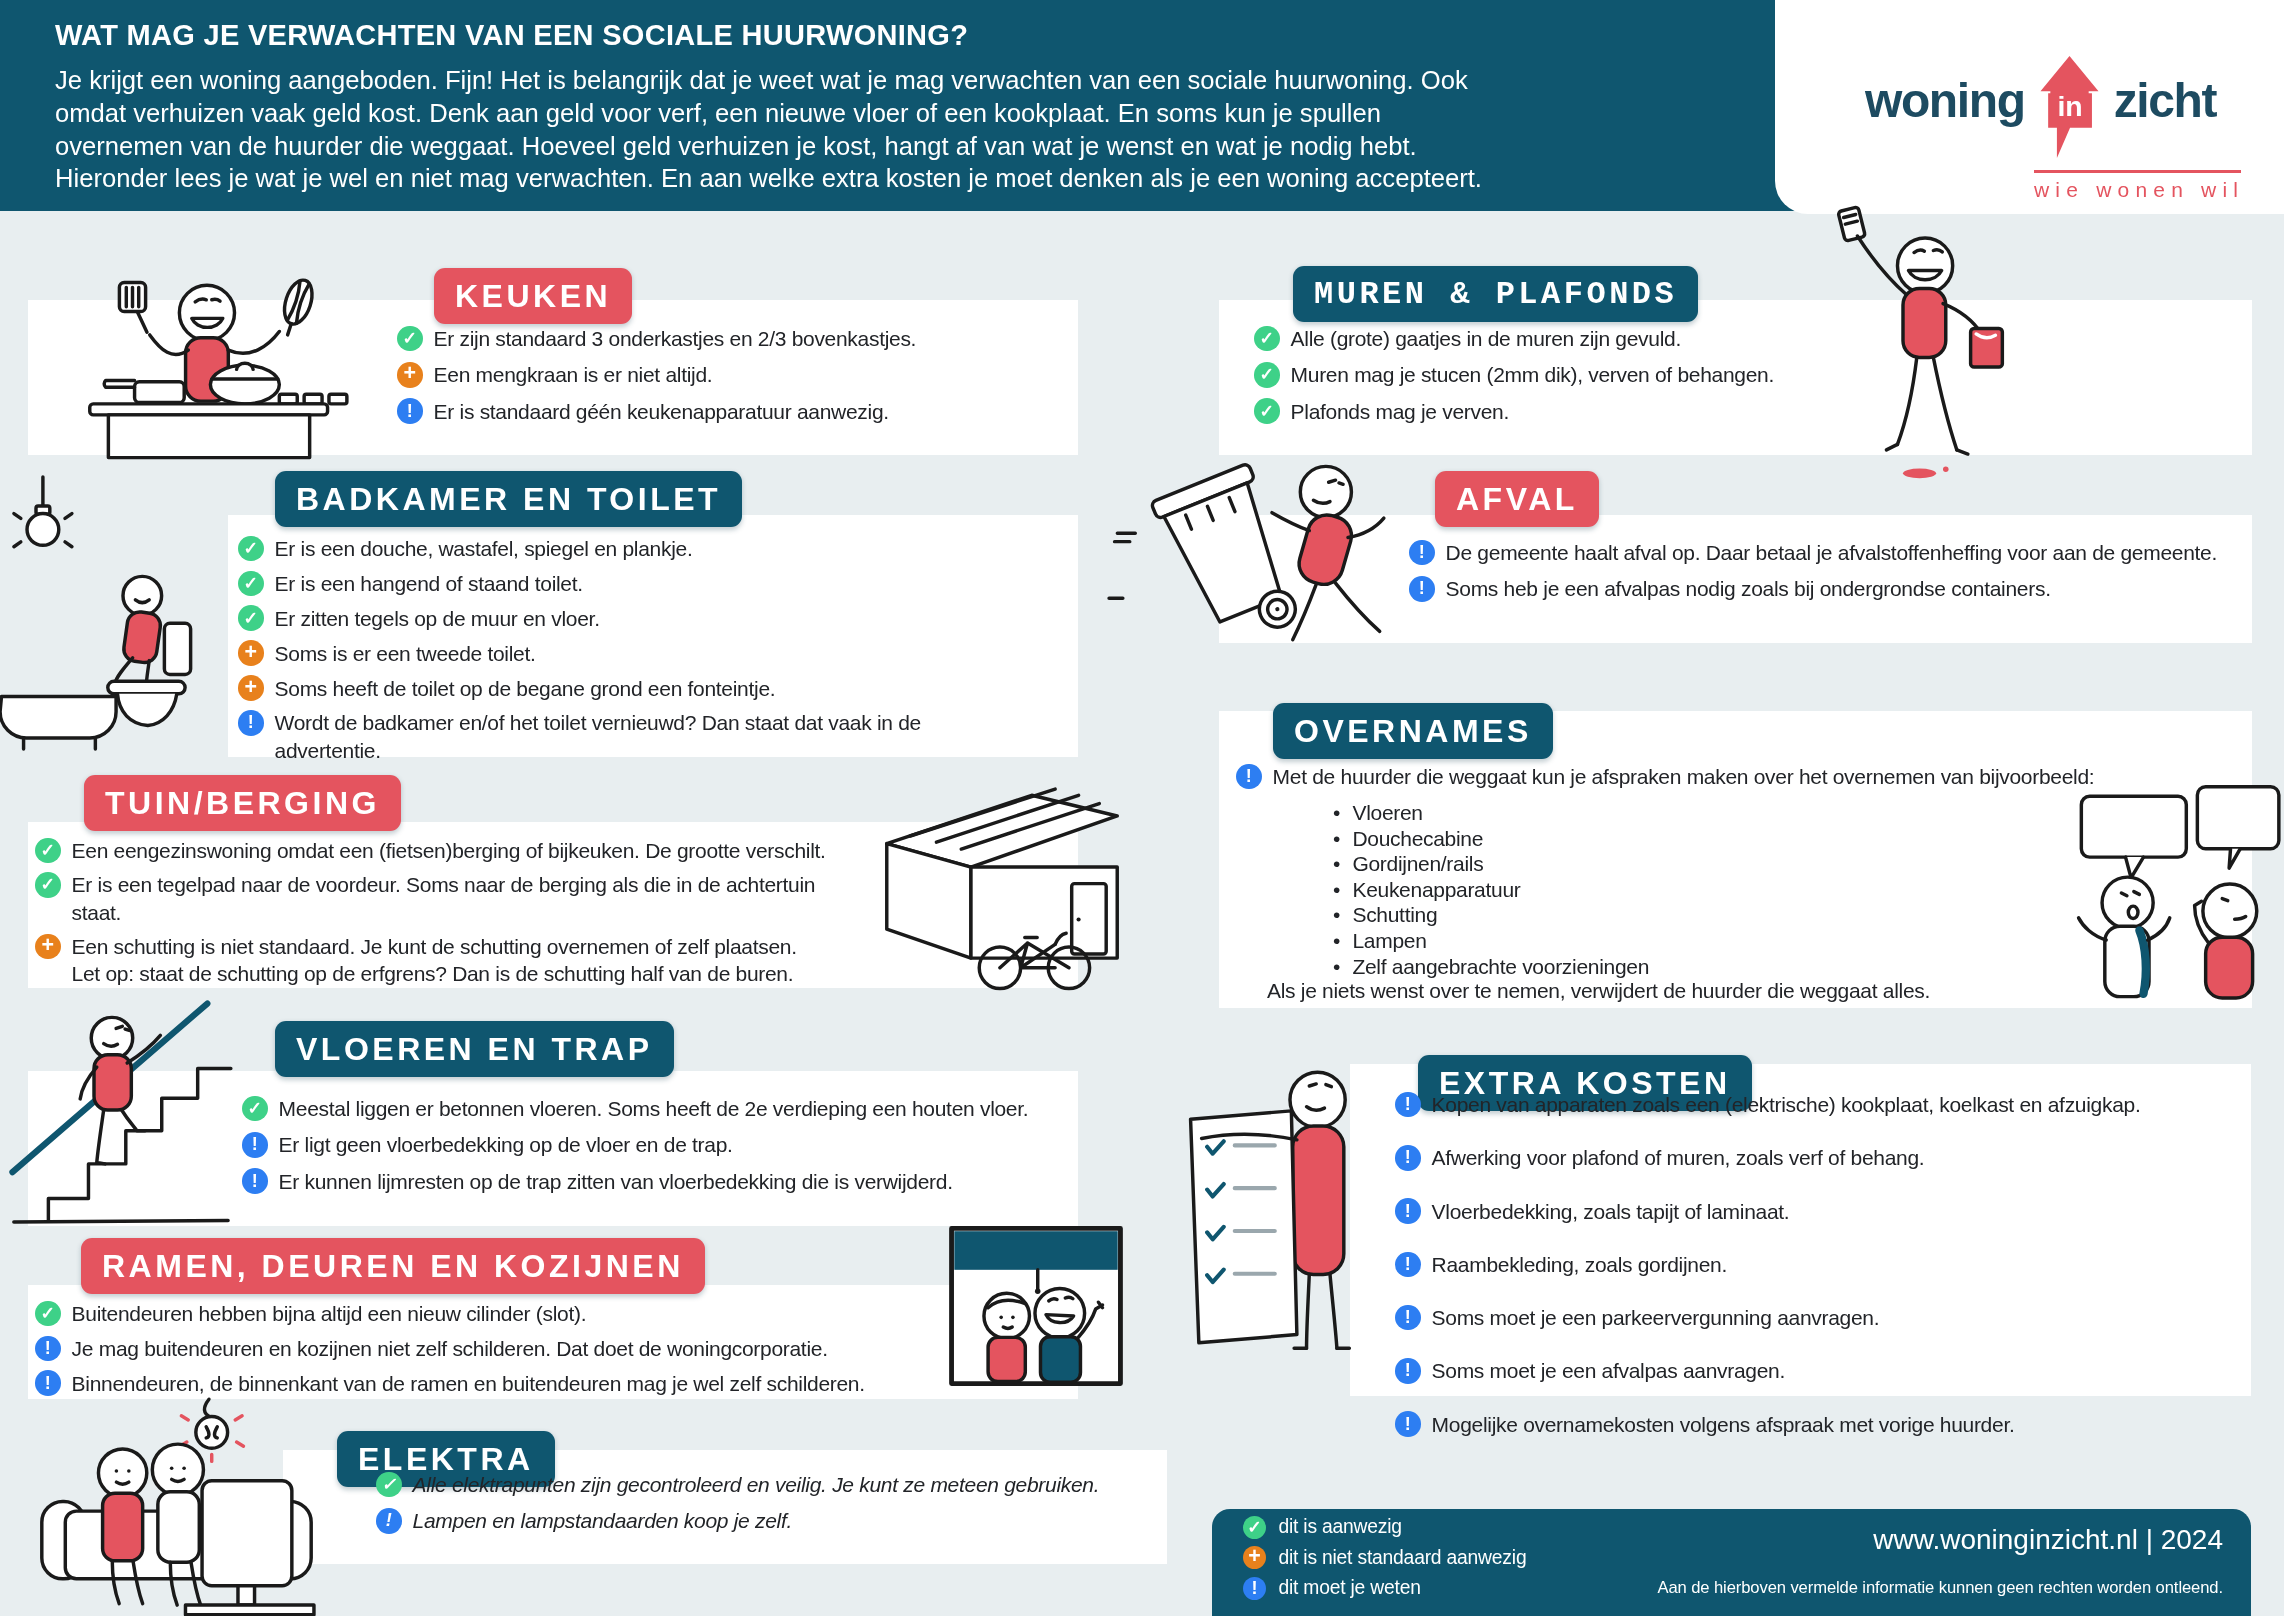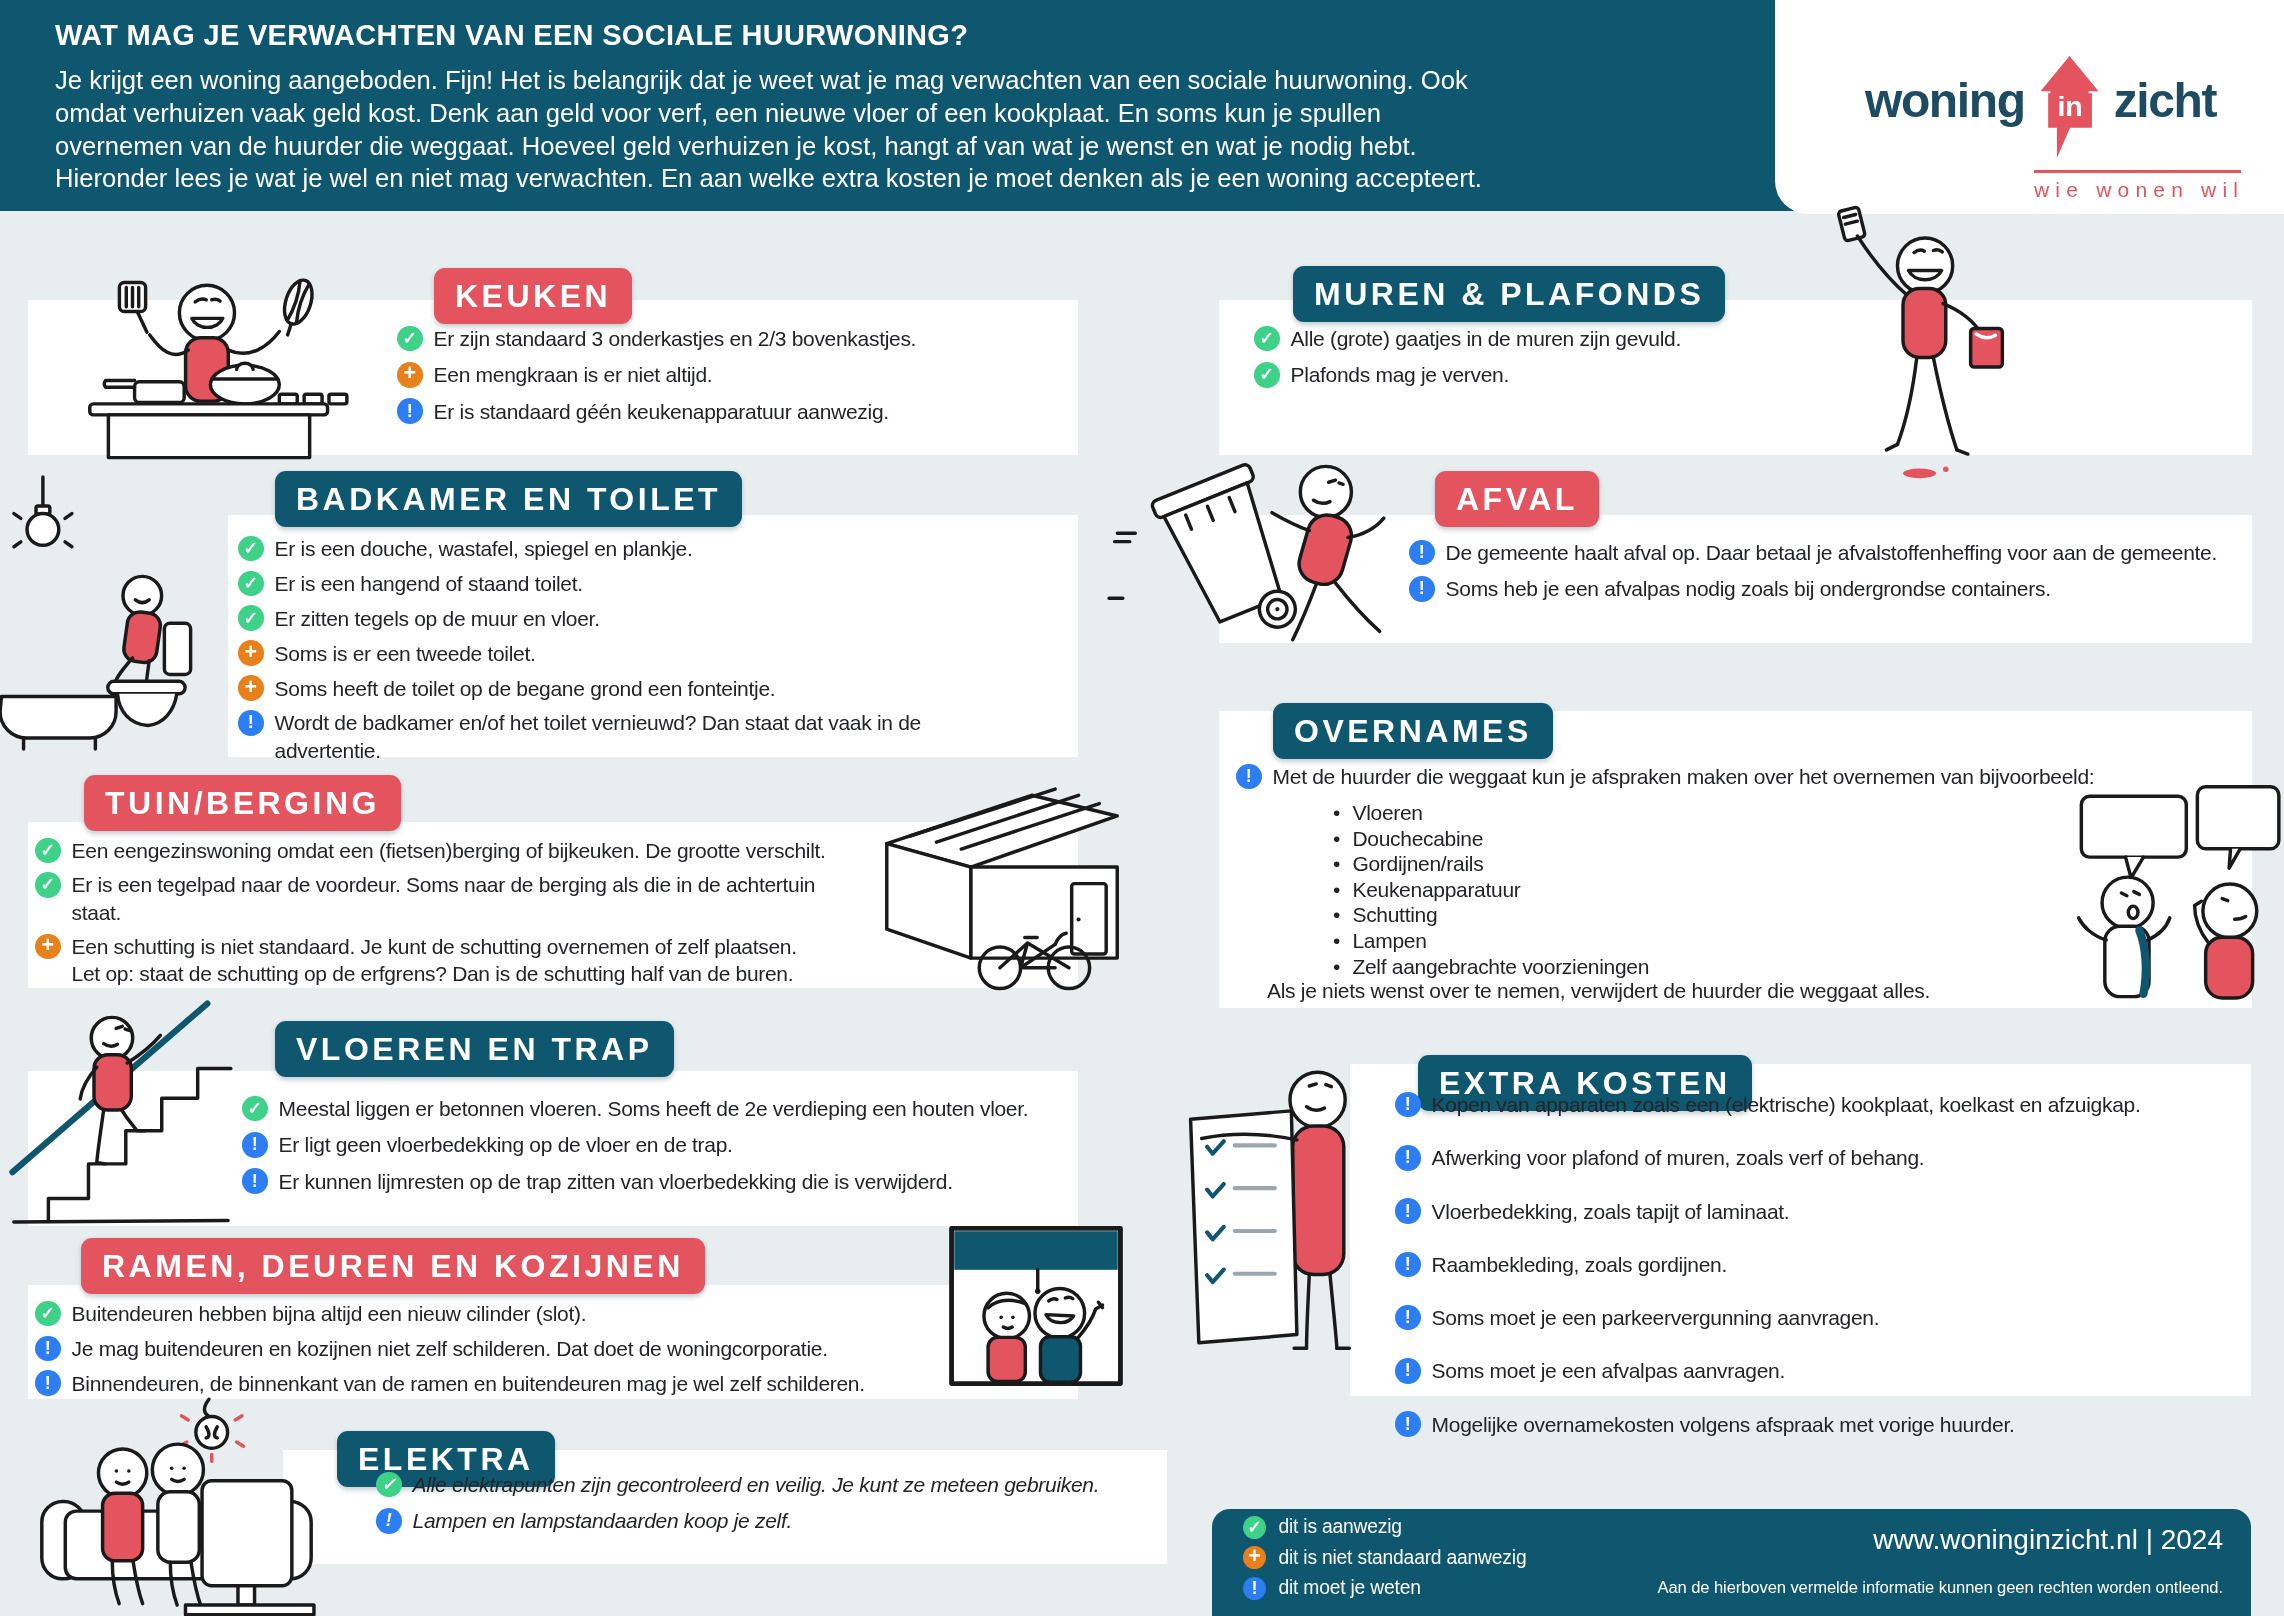--- a/index.html
+++ b/index.html
@@ -326,21 +326,21 @@
       <path d="M208 116 q9 6 18 0"></path>
       <rect x="188" y="134" width="60" height="102" rx="18" fill="#fff"></rect>
       <path d="M206 236 C 206 262, 210 282, 216 298 M236 236 C 240 262, 244 282, 250 298"></path>
       <rect x="252" y="118" width="130" height="152" rx="14" fill="#fff"></rect>
       <rect x="304" y="270" width="24" height="28" fill="#fff"></rect>
       <rect x="228" y="298" width="186" height="14" fill="#fff"></rect>
     </svg>
   </div>
 
   <div class="sec-h red" style="left:434px;top:268px;">KEUKEN</div>
-  <div class="sec-h teal" style="left:1293px;top:266px;">MUREN &amp; PLAFONDS</div>
+  <div class="sec-h teal" style="left:1293px;top:266px;font-family:Liberation Mono, monospace;">MUREN &amp; PLAFONDS</div>
   <div class="sec-h teal" style="left:275px;top:471px;">BADKAMER EN TOILET</div>
   <div class="sec-h red" style="left:1435px;top:471px;">AFVAL</div>
   <div class="sec-h red" style="left:84px;top:775px;">TUIN/BERGING</div>
   <div class="sec-h teal" style="left:1273px;top:703px;">OVERNAMES</div>
   <div class="sec-h teal" style="left:275px;top:1021px;">VLOEREN EN TRAP</div>
   <div class="sec-h teal" style="left:1418px;top:1055px;">EXTRA KOSTEN</div>
   <div class="sec-h red" style="left:81px;top:1238px;">RAMEN, DEUREN EN KOZIJNEN</div>
   <div class="sec-h teal" style="left:337px;top:1431px;">ELEKTRA</div>
 
   <div class="bullets" style="left:397px;top:325px;width:663px;gap:9px;">
@@ -355,20 +355,24 @@
     <div class="row">
         <span class="ic info"></span>
         <span class="t">Er is standaard géén keukenapparatuur aanwezig.</span>
       </div>
   </div>
 
   <div class="bullets" style="left:1254px;top:325px;width:898px;gap:9px;">
     <div class="row">
         <span class="ic check"></span>
         <span class="t">Alle (grote) gaatjes in de muren zijn gevuld.</span>
+      </div>
+    <div class="row">
+        <span class="ic check"></span>
+        <span class="t">Muren mag je stucen (2mm dik), verven of behangen.</span>
       </div>
     <div class="row">
         <span class="ic check"></span>
         <span class="t">Plafonds mag je verven.</span>
       </div>
   </div>
 
   <div class="bullets" style="left:238px;top:535px;width:822px;gap:7.6px;">
     <div class="row">
         <span class="ic check"></span>

